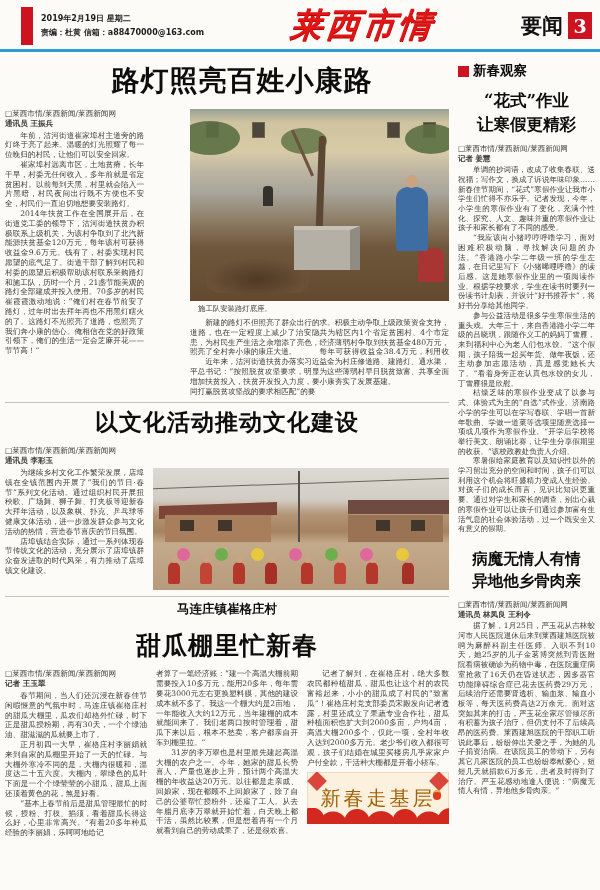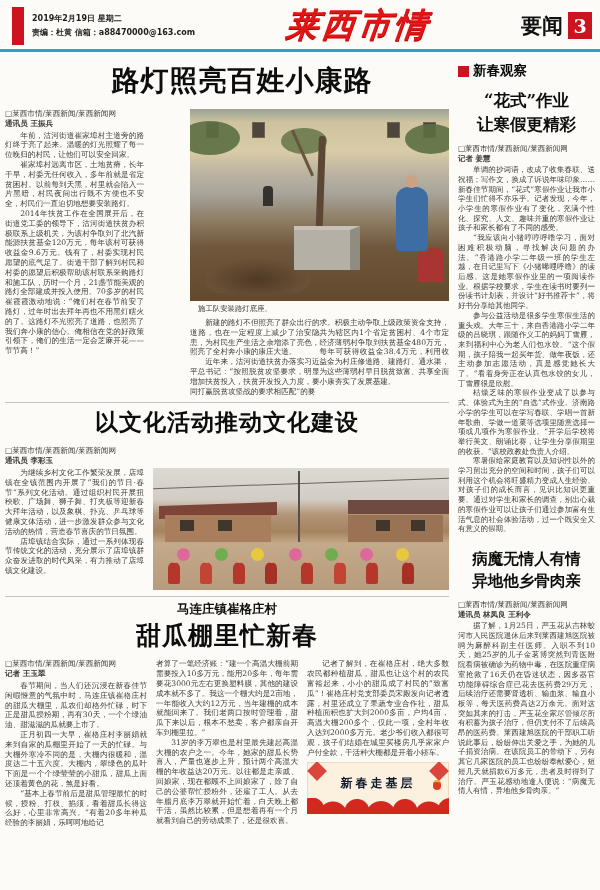--- a/index.html
+++ b/index.html
@@ -1,21 +1,21 @@
 <!DOCTYPE html>
 <html><head>
 <meta charset="utf-8">
 <style>
   * { margin:0; padding:0; box-sizing:border-box; }
   html,body { background:#e9e7e2; }
   body { font-family:"DejaVu Serif", serif; }
   .page { width:600px; height:890px; background:#fcfbf8; position:relative; overflow:hidden; margin:0 auto; }
 
   
-  .masthead-row { display:flex; align-items:center; padding:5px 8px 3px 12px; height:49px; }
+  .masthead-row { display:flex; align-items:center; padding:5px 8px 3px 21px; height:49px; }
   .red-bar { width:12px; height:38px; background:#cd1220; margin-right:8px; flex:none; }
   .date-block { font-family:"DejaVu Sans",sans-serif; font-size:8px; font-weight:bold; color:#1c1c1c; line-height:1.65; white-space:nowrap; }
   .masthead { flex:1; text-align:center; font-size:33px; font-weight:bold; font-style:italic; color:#e01616; letter-spacing:3px; transform:skewX(-6deg); text-shadow:0.5px 0.5px 0 #b00; }
   .section-block { display:flex; align-items:center; gap:5px; flex:none; }
   .section-label { font-family:"DejaVu Sans",sans-serif; font-weight:900; font-size:21px; color:#111; }
   .page-num { background:#cd1220; color:#fff; width:24px; height:27px; display:flex; align-items:center; justify-content:center; font-size:19px; font-weight:bold; }
   .blue-rule { height:3px; background:#2b9fd4; }
 
   
   .content { display:flex; gap:9px; padding:4px 5px 0 5px; }
@@ -80,39 +80,39 @@
   .ph2-crowd span:nth-child(3){left:27%;} .ph2-crowd span:nth-child(4){left:38%; background:#a62f26;}
   .ph2-crowd span:nth-child(5){left:50%;} .ph2-crowd span:nth-child(6){left:61%; background:#c24434;}
   .ph2-crowd span:nth-child(7){left:72%;} .ph2-crowd span:nth-child(8){left:84%; background:#a62f26;}
   .ph2-fans i { position:absolute; bottom:24%; width:13px; height:13px; border-radius:50%; }
   .ph2-fans i:nth-child(1){left:8%;  background:#e0679c;} .ph2-fans i:nth-child(2){left:21%; background:#6fae4e;}
   .ph2-fans i:nth-child(3){left:33%; background:#e8c93e;} .ph2-fans i:nth-child(4){left:46%; background:#e0679c;}
   .ph2-fans i:nth-child(5){left:58%; background:#6fae4e;} .ph2-fans i:nth-child(6){left:70%; background:#e0679c;}
   .ph2-fans i:nth-child(7){left:82%; background:#e8c93e;}
 
   
-  .a3-title { font-family:"DejaVu Sans",sans-serif; font-weight:900; font-size:25px; letter-spacing:1px; text-align:center; color:#0d0d0d; margin:1px 0 7px 0; }
+  .a3-title { font-family:"DejaVu Sans",sans-serif; font-weight:900; font-size:25px; letter-spacing:1px; text-align:center; color:#0d0d0d; margin:11px 0 7px 0; }
   .a3-kicker { font-size:12.5px; }
   .a3-body { display:flex; gap:9px; }
   .a3-body .colcell { flex:1; min-width:0; }
 
   
   .banner { margin-top:5px; height:52px; background:#fcf1df; position:relative; overflow:hidden;
     box-shadow:inset 0 0 0 1px #f2d9bc; }
   .banner-clouds { position:absolute; left:-4px; right:-4px; bottom:-14px; height:30px;
     background:
       radial-gradient(circle at 6% 40%,  #d3281e 0 12px, transparent 13px),
       radial-gradient(circle at 20% 60%, #d3281e 0 14px, transparent 15px),
       radial-gradient(circle at 36% 45%, #d3281e 0 12px, transparent 13px),
       radial-gradient(circle at 52% 62%, #d3281e 0 15px, transparent 16px),
       radial-gradient(circle at 68% 45%, #d3281e 0 12px, transparent 13px),
       radial-gradient(circle at 84% 60%, #d3281e 0 14px, transparent 15px),
       radial-gradient(circle at 98% 42%, #d3281e 0 12px, transparent 13px);
   }
-  .banner-text { position:relative; z-index:2; color:#0f172a; font-weight:700; font-size:12px; letter-spacing:3px; text-align:center; margin-top:13px; }
+  .banner-text { position:relative; z-index:2; color:#a16207; font-weight:400; font-size:20px; letter-spacing:3px; text-align:center; margin-top:13px; }
   .papercut { position:absolute; top:2px; width:14px; height:14px; background:#d3281e; transform:rotate(45deg); opacity:.85; }
   .papercut.left{ left:3px; } .papercut.right{ right:3px; }
   .lantern { position:absolute; top:18px; right:8px; width:8px; height:10px; border-radius:4px; background:#e23c20; border-top:2px solid #e8b23a; z-index:2; }
 
   
   .observe-tag { display:flex; align-items:center; gap:4px; font-family:"DejaVu Sans",sans-serif; font-weight:900; font-size:13.5px; color:#0d0d0d; }
   .red-square { width:11px; height:11px; background:#cd1220; flex:none; }
   .sb-title { text-align:center; font-weight:900; font-size:16.5px; line-height:1.45; color:#0d0d0d; margin:9px 0 7px 0; }
   .sb-title.gothic { font-family:"DejaVu Sans",sans-serif; font-size:15.5px; margin-top:14px; }
   .side-col .bodytext p { font-size:7.5px; line-height:9.7px; }

